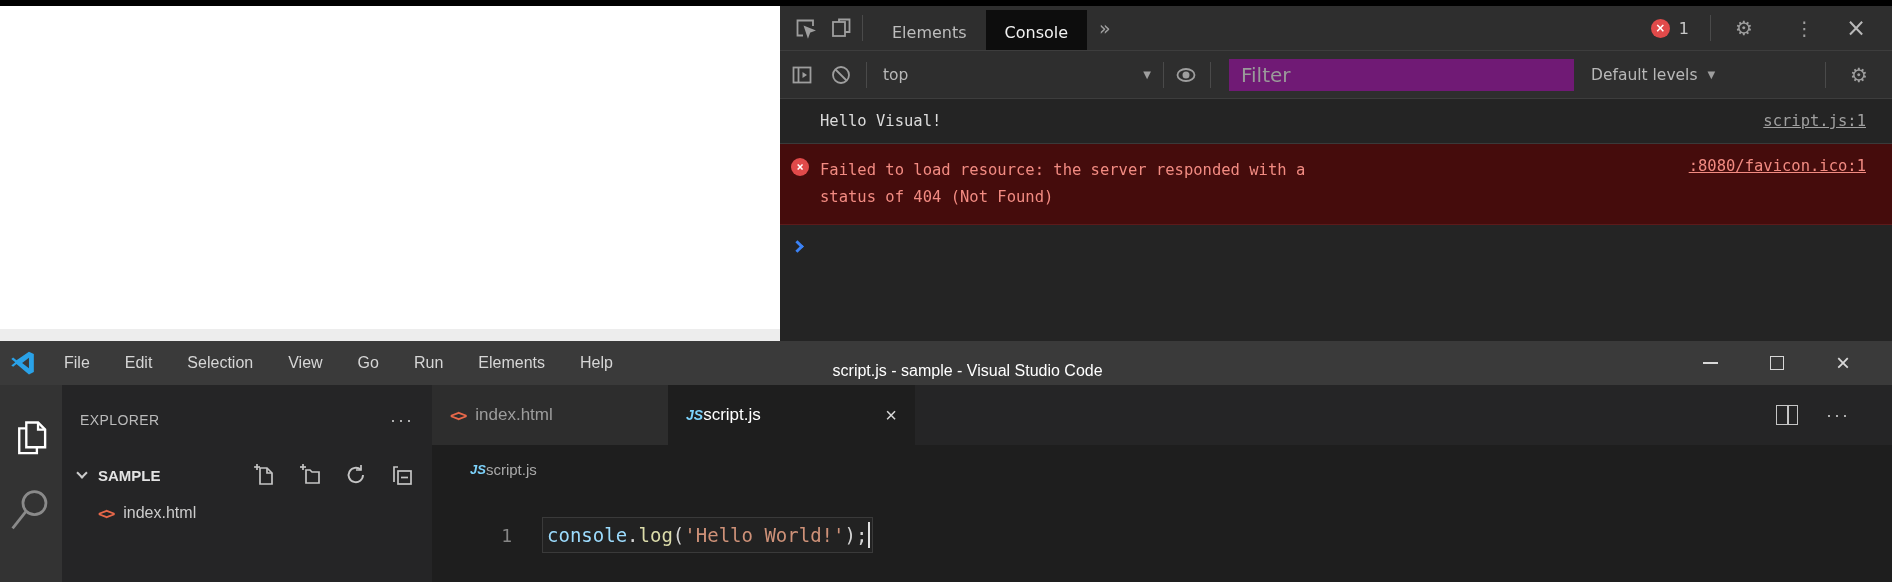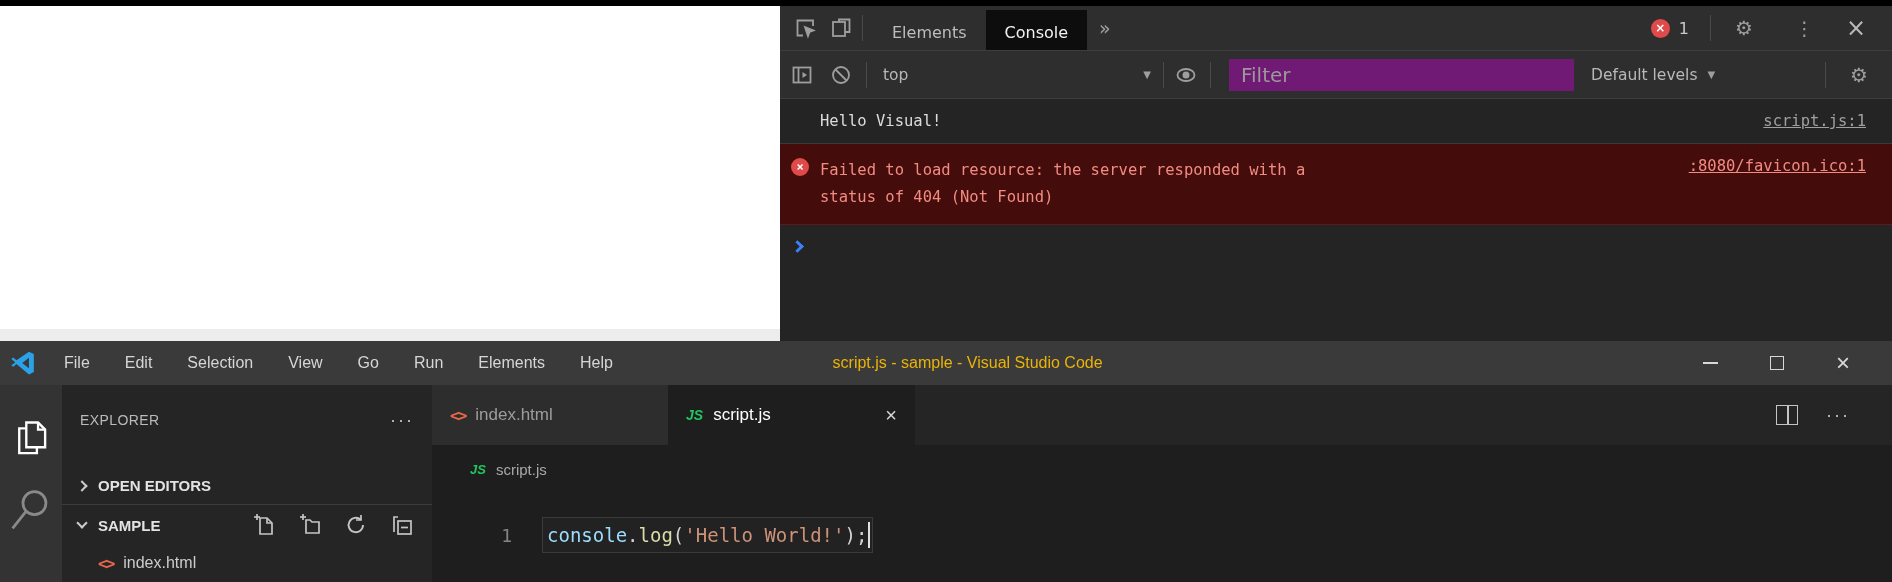--- a/index.html
+++ b/index.html
@@ -58,22 +58,22 @@
   .chev { display:inline-block; width:9px; height:9px; border-top:3px solid #3b82f6;
           border-right:3px solid #3b82f6; transform:rotate(45deg); }
 
   
   .vscode { position:absolute; left:0; top:341px; width:1892px; height:241px;
             background:#1e1e1e; display:flex; flex-direction:column; color:#cccccc; }
   .titlebar { height:44px; background:#3a3a3a; display:flex; align-items:center;
               position:relative; flex:0 0 auto;gap:9px; }
   .vs-logo { margin:0 6px 0 10px; display:flex; }
   .menu-item { padding:0 13px; font-size:16px; color:#d6d6d6; }
-  .win-title { position:absolute; left:50%; top:0; height:44px; transform:translateX(-42%);
-               display:flex; align-items:center; font-size:16px; color:#eab308; }
+  .win-title { position:absolute; left:50%; top:8px; height:44px; transform:translateX(-42%);
+               display:flex; align-items:center; font-size:16px; color:#ffffff; }
   .win-controls { margin-left:auto; display:flex; align-items:center; gap:52px;
                   padding-right:42px; }
   .ctl { color:#d8d8d8; display:flex; align-items:center; justify-content:center; }
   .min-bar { display:inline-block; width:15px; height:2px; background:#d8d8d8; }
   .max-box { display:inline-block; width:14px; height:14px; border:1.5px solid #d8d8d8; }
   .ctl-close { font-size:24px; line-height:1; }
 
   .vs-main { flex:1; display:flex; overflow:hidden; }
   .activitybar { width:62px; background:#333333; display:flex; flex-direction:column;
                  align-items:center; flex:0 0 auto; }
@@ -88,22 +88,22 @@
   .sb-sample { height:40px; }
   .sb-chev { display:inline-block; width:8px; height:8px; border-top:2px solid #cccccc;
              border-right:2px solid #cccccc; margin:0 12px 0 4px; }
   .chev-right { transform:rotate(45deg); }
   .chev-down { transform:rotate(135deg); margin-top:-4px; }
   .sb-actions { margin-left:auto; display:flex; align-items:center; gap:22px; }
   .sb-file { display:flex; align-items:center; height:36px; padding-left:36px;
              font-weight:normal; font-size:16px; color:#cccccc; }
   .html-glyph { font-family:"DejaVu Sans Mono", monospace; color:#e8684a; font-weight:bold;
                 font-size:16px; margin-right:10px; letter-spacing:-2px; }
-  .js-glyph { color:#22c55e; font-weight:bold; font-size:14px; font-style:italic;
-              margin-right:10px; }
+  .js-glyph { color:#7dd3fc; font-weight:bold; font-size:14px; font-style:italic;
+              }
 
   .editor-area { flex:1; display:flex; flex-direction:column; }
   .tabbar { height:60px; background:#252526; display:flex; align-items:stretch; flex:0 0 auto; }
   .ed-tab { display:flex; align-items:center; padding:0 18px; font-size:17px; }
   .ed-tab.inactive { background:#2d2d2d; color:#9d9d9d; width:236px; }
   .ed-tab.active { background:#1e1e1e; color:#ffffff; width:247px; }
   .tab-close { margin-left:auto; font-size:20px; color:#d8d8d8; }
   .tab-actions { margin-left:auto; display:flex; align-items:center; gap:28px;
                  padding-right:42px; color:#c5c5c5; }
   .split-icon { width:22px; height:20px; border:1.5px solid #c5c5c5; position:relative; }
@@ -269,24 +269,20 @@
             <circle cx="21" cy="14" r="10"></circle>
             <line x1="13.5" y1="21.5" x2="2" y2="36"></line>
           </svg>
         </span>
       </div>
 
       <div class="sidebar">
         <div class="sb-header">
           <span>EXPLORER</span>
           <span class="sb-more">···</span>
-        </div>
-        <div class="sb-row sb-open">
-          <span class="sb-chev chev-right"></span>
-          <span>OPEN EDITORS</span>
         </div>
         <div class="sb-row sb-sample">
           <span class="sb-chev chev-down"></span>
           <span>SAMPLE</span>
           <span class="sb-actions">
             <span>
               <svg width="24" height="24" viewBox="0 0 24 24" fill="none" stroke="#c5c5c5" stroke-width="1.7">
                 <path d="M8 5 H15 L20 10 V21 H8 Z"></path>
                   <path d="M15 5 V10 H20"></path>
                 <line x1="5" y1="7" x2="5" y2="1"></line>

